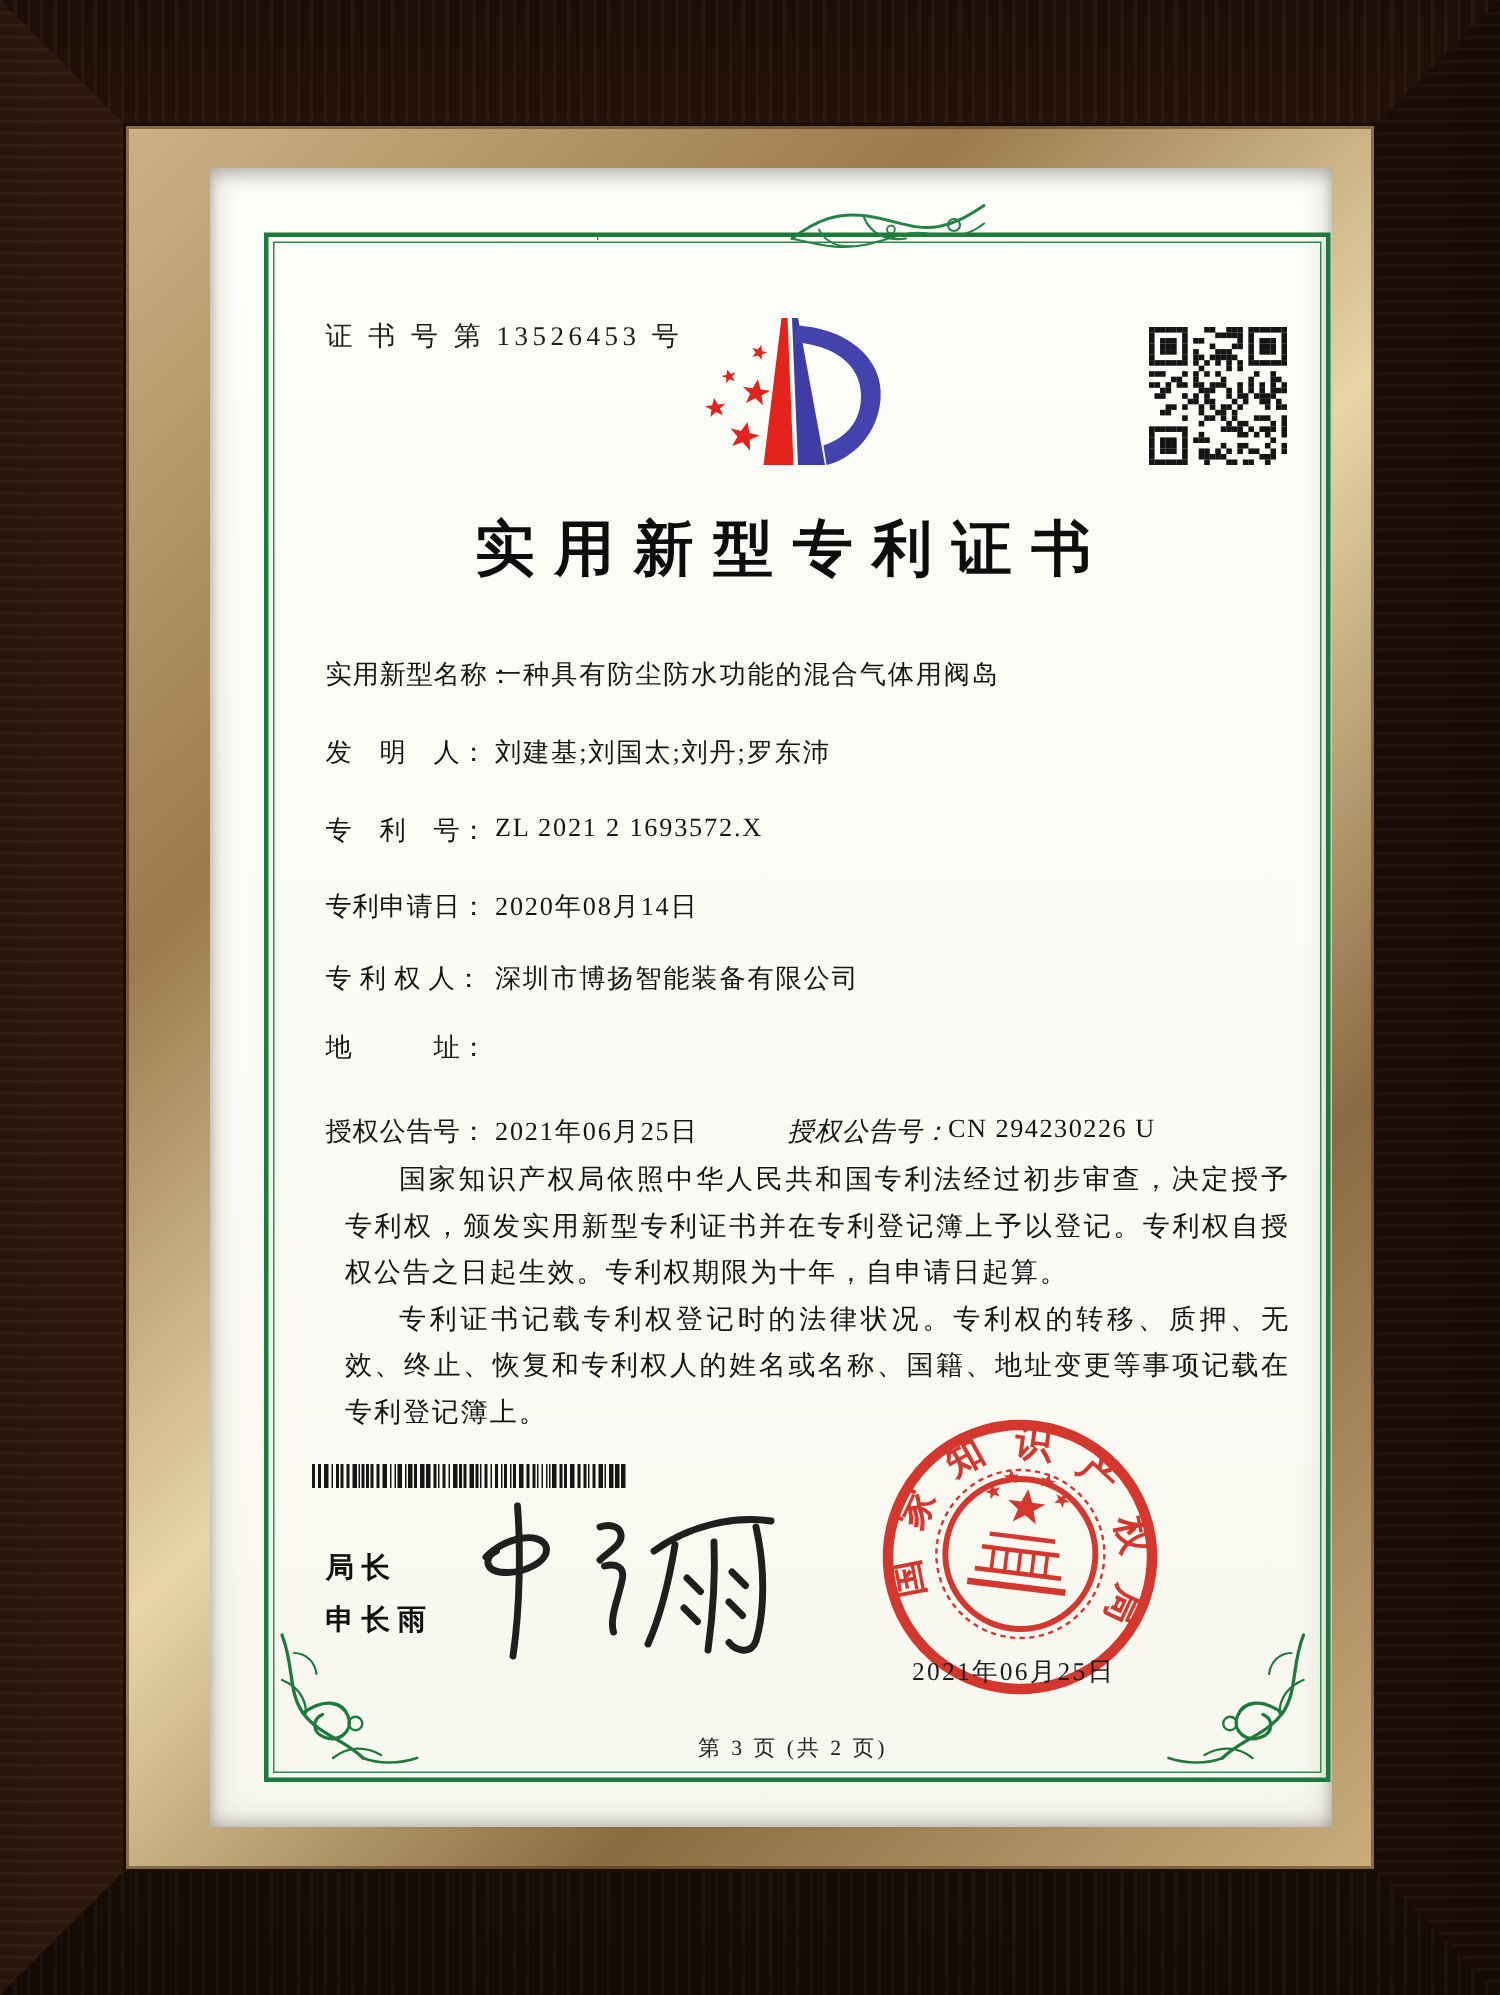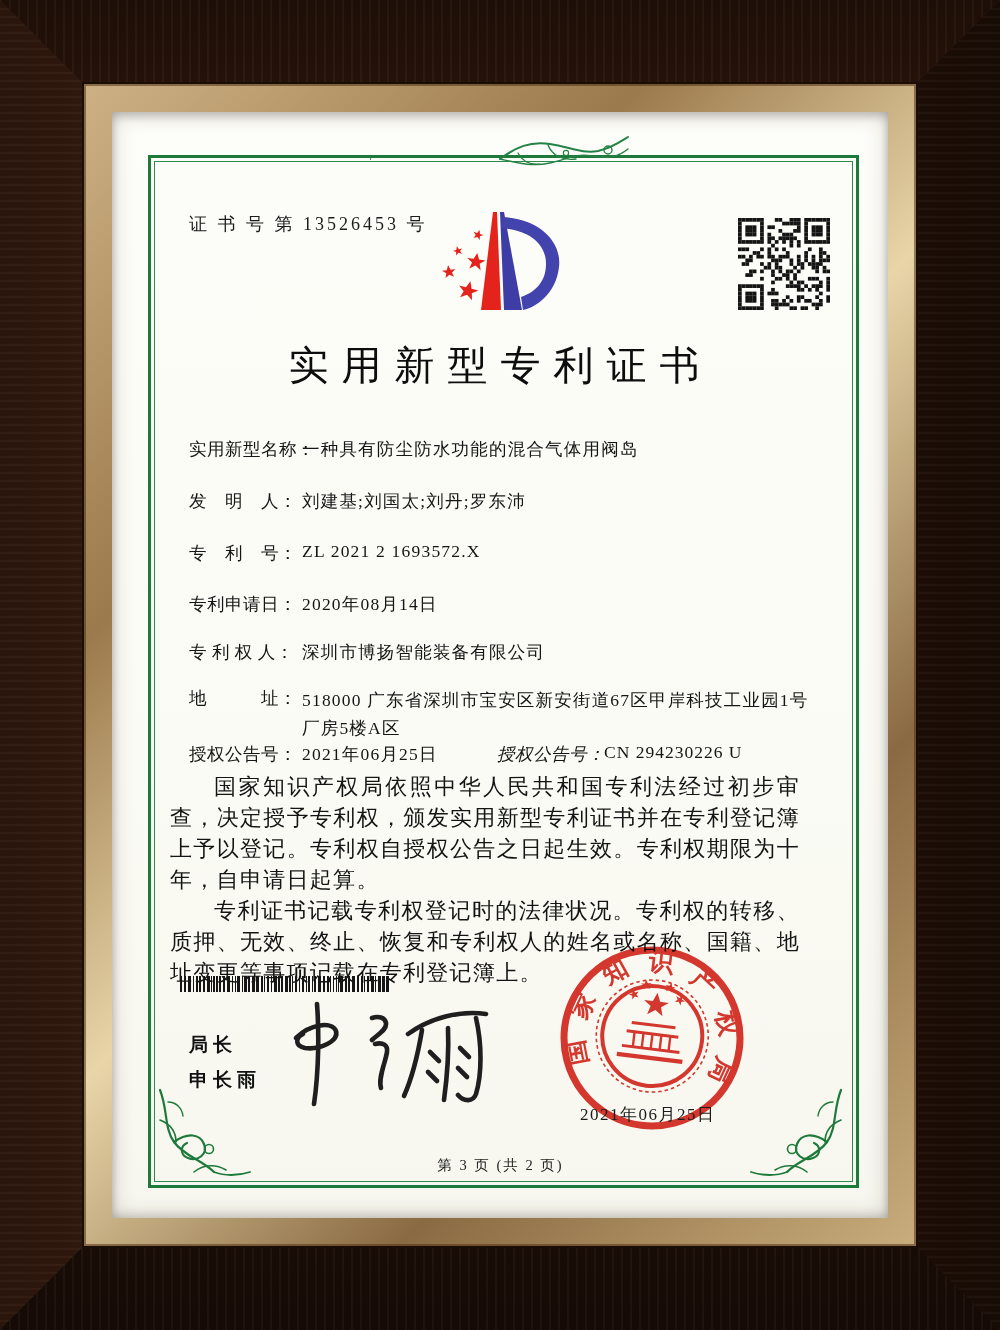--- a/index.html
+++ b/index.html
@@ -16,36 +16,36 @@
     background:linear-gradient(270deg,#170b05,#38200f 55%,#2e1a0d);}
   .wood-bottom{clip-path:polygon(0 100%,100% 100%,calc(100% - 84px) calc(100% - 84px),84px calc(100% - 84px));
     background:linear-gradient(0deg,#150a05 0%,#2c180d 45%,#4c2c1a 100%);}
   .wood-top::after,.wood-bottom::after{background:repeating-linear-gradient(90deg,rgba(255,230,200,.04) 0 2px,transparent 2px 9px);}
   .wood-left::after,.wood-right::after{background:repeating-linear-gradient(0deg,rgba(255,230,200,.035) 0 2px,transparent 2px 8px);}
   
   .gold{position:absolute;inset:84px;background:linear-gradient(135deg,#cdb184 0%,#9b7a4d 28%,#e8d5a8 50%,#8a6a42 74%,#c9ad7d 100%);
     box-shadow:0 0 0 2px #1a0d05, inset 0 0 0 2px rgba(80,50,20,.55);}
   
   .paper{position:absolute;inset:112px;background:linear-gradient(180deg,#fdfdf9,#fbfbf5 60%,#f7f7ef);
-    box-shadow:inset 0 0 22px rgba(70,50,25,.22), inset 0 5px 9px rgba(0,0,0,.18), inset 0 -4px 8px rgba(0,0,0,.12);}
+    box-shadow:inset 0 0 22px rgba(70,50,25,.22), inset 0 5px 9px rgba(0,0,0,.18), inset 0 -4px 8px rgba(0,0,0,.12);margin-left:28px;}
   .paper *{position:absolute;}
   
   .gborder{left:36px;top:43px;width:705px;height:1027px;border:3px solid #1e7a3b;}
   .gborder .inner{position:absolute;inset:3px;border:1px solid #2c8a4a;}
   
   .certno{left:77px;top:100px;font-size:18px;letter-spacing:3px;color:#1c1c1c;}
-  .title{left:36px;top:226px;width:705px;text-align:center;font-size:40px;font-weight:400;
+  .title{left:36px;top:226px;width:705px;text-align:center;font-size:40px;font-weight:700;
          letter-spacing:13px;color:#0d0d0d;white-space:nowrap;}
   .row{left:0;top:0;width:776px;height:26px;}
   .row .lab{left:77px;top:0;font-size:17.5px;color:#151515;letter-spacing:.5px;white-space:nowrap;}
   .row .val{left:190px;top:0;font-size:17.5px;color:#151515;letter-spacing:1.2px;white-space:nowrap;}
   .row .val.wrap{white-space:normal;width:515px;line-height:28px;}
   .row .lab2{left:385px;top:0;font-size:17.5px;color:#151515;letter-spacing:.5px;white-space:nowrap;font-style:italic;}
   .row .val2{left:492px;top:0;font-size:17.5px;color:#151515;letter-spacing:1px;white-space:nowrap;}
-  .paras{left:58px;top:659px;width:630px;font-size:22px;line-height:31px;color:#141414;
+  .paras{left:90px;top:659px;width:630px;font-size:18px;line-height:31px;color:#141414;
          text-align:justify;letter-spacing:1.3px;}
   .paras p{margin:0;text-indent:2em;position:static;}
   .officer-title{left:77px;top:920px;font-family:"Liberation Sans","DejaVu Sans",sans-serif;
       font-weight:700;font-size:19px;letter-spacing:5px;color:#111;}
   .officer-name{left:77px;top:955px;font-family:"Liberation Sans","DejaVu Sans",sans-serif;
       font-weight:700;font-size:19px;letter-spacing:5px;color:#111;}
   .pageno{left:36px;top:1044px;width:705px;text-align:center;font-size:14.5px;letter-spacing:2px;color:#222;}
   .sealdate{left:468px;top:991px;font-size:17px;letter-spacing:1.5px;color:#1b1b1b;z-index:6;}
   .sig{left:168px;top:884px;width:240px;height:125px;z-index:4;}
   .sealwrap{left:435px;top:821px;width:210px;height:210px;z-index:5;transform:rotate(7deg);
@@ -440,21 +440,20 @@
     <div class="row" style="top:480px">
       <span class="lab">专利申请日：</span>
       <span class="val">2020年08月14日</span>
     </div>
     <div class="row" style="top:528px">
       <span class="lab">专 利 权 人：</span>
       <span class="val">深圳市博扬智能装备有限公司</span>
     </div>
     <div class="row" style="top:574px;height:56px">
       <span class="lab">地　　　址：</span>
-      <span class="val wrap">518000 广东省深圳市宝安区新安街道67区甲岸科技工业园1号厂房5楼A区</span>
     </div>
     <div class="row" style="top:630px">
       <span class="lab">授权公告号：</span>
       <span class="val">2021年06月25日</span>
       <span class="lab2">授权公告号：</span>
       <span class="val2">CN 294230226 U</span>
     </div>
 
     <div class="paras">
       <p>国家知识产权局依照中华人民共和国专利法经过初步审查，决定授予专利权，颁发实用新型专利证书并在专利登记簿上予以登记。专利权自授权公告之日起生效。专利权期限为十年，自申请日起算。</p>

